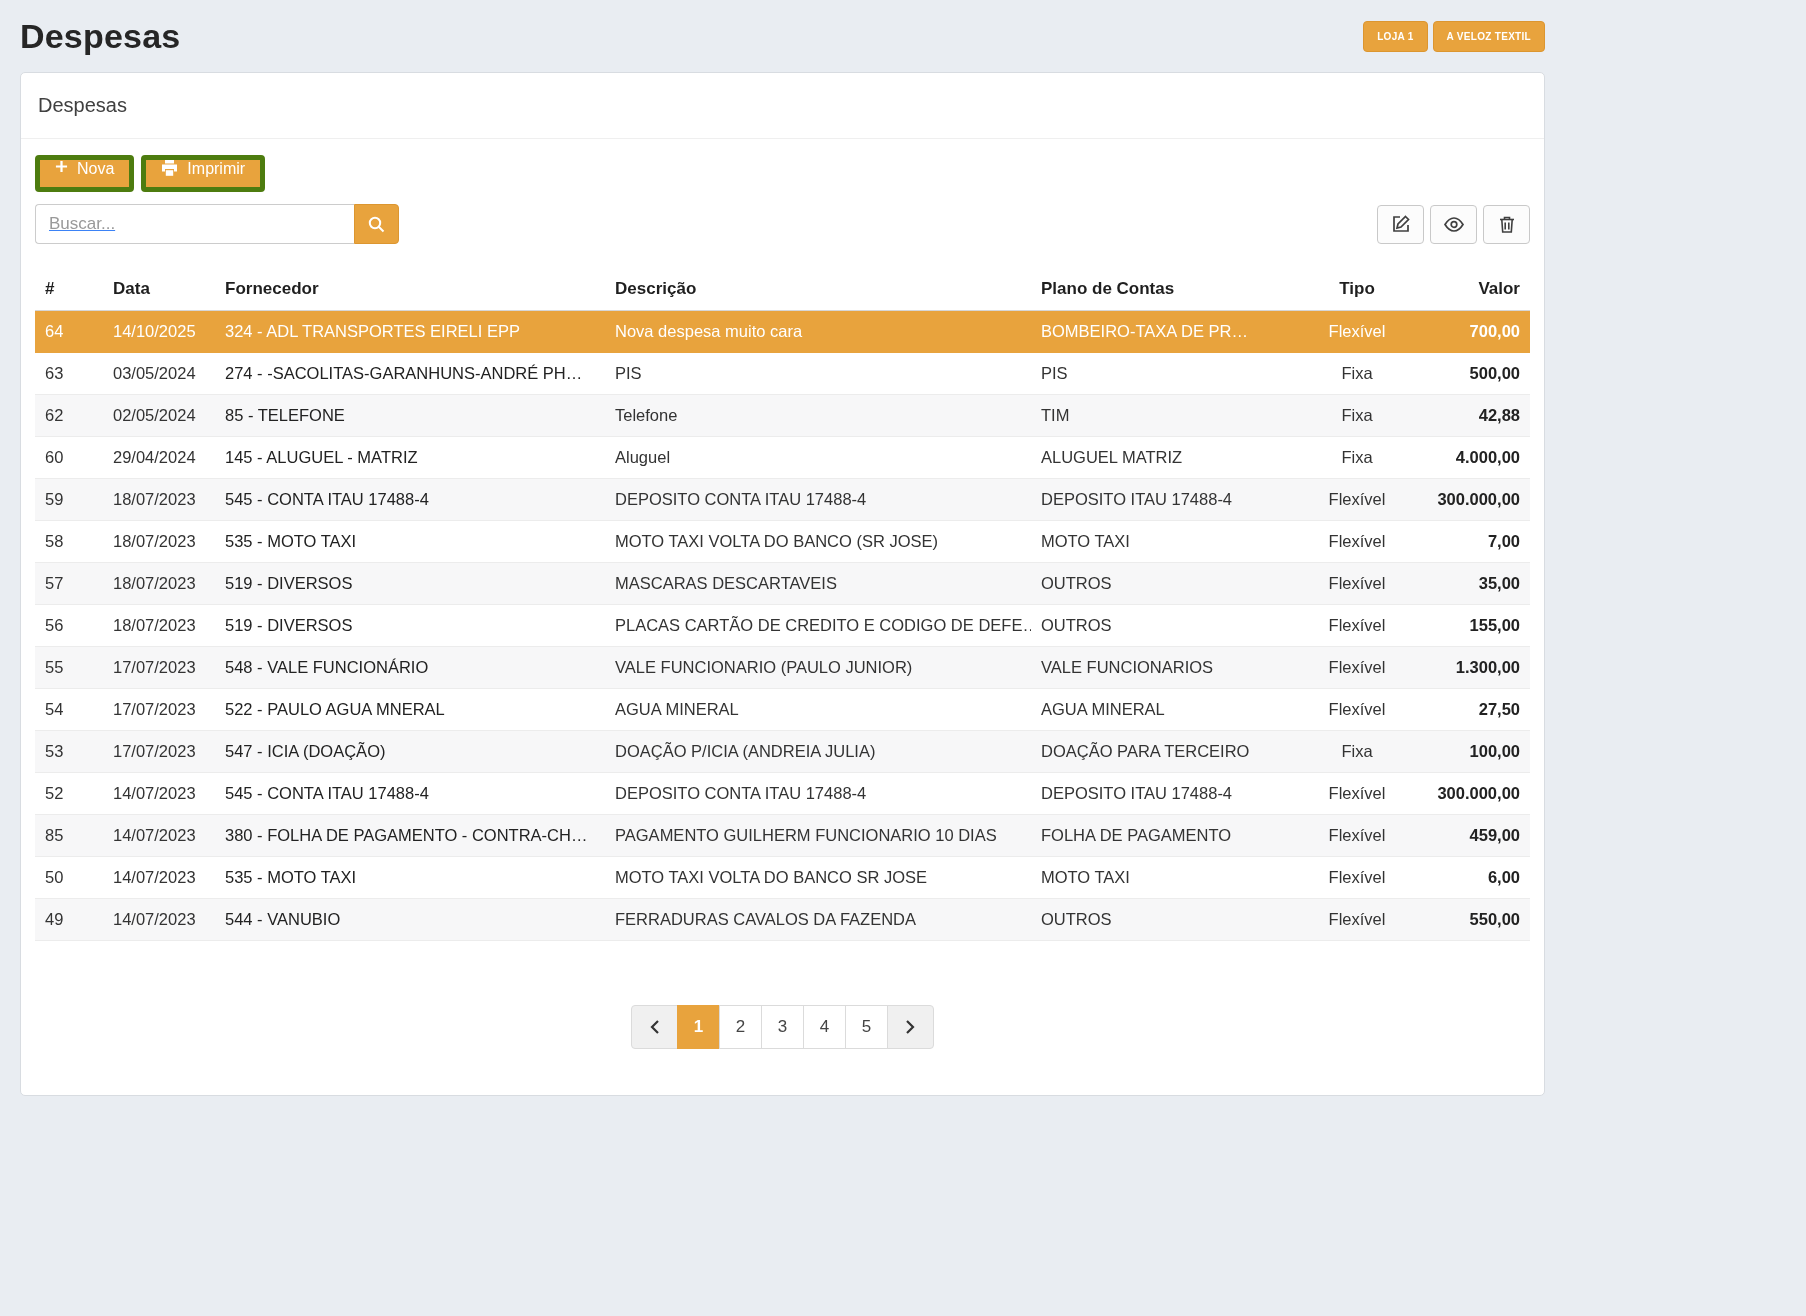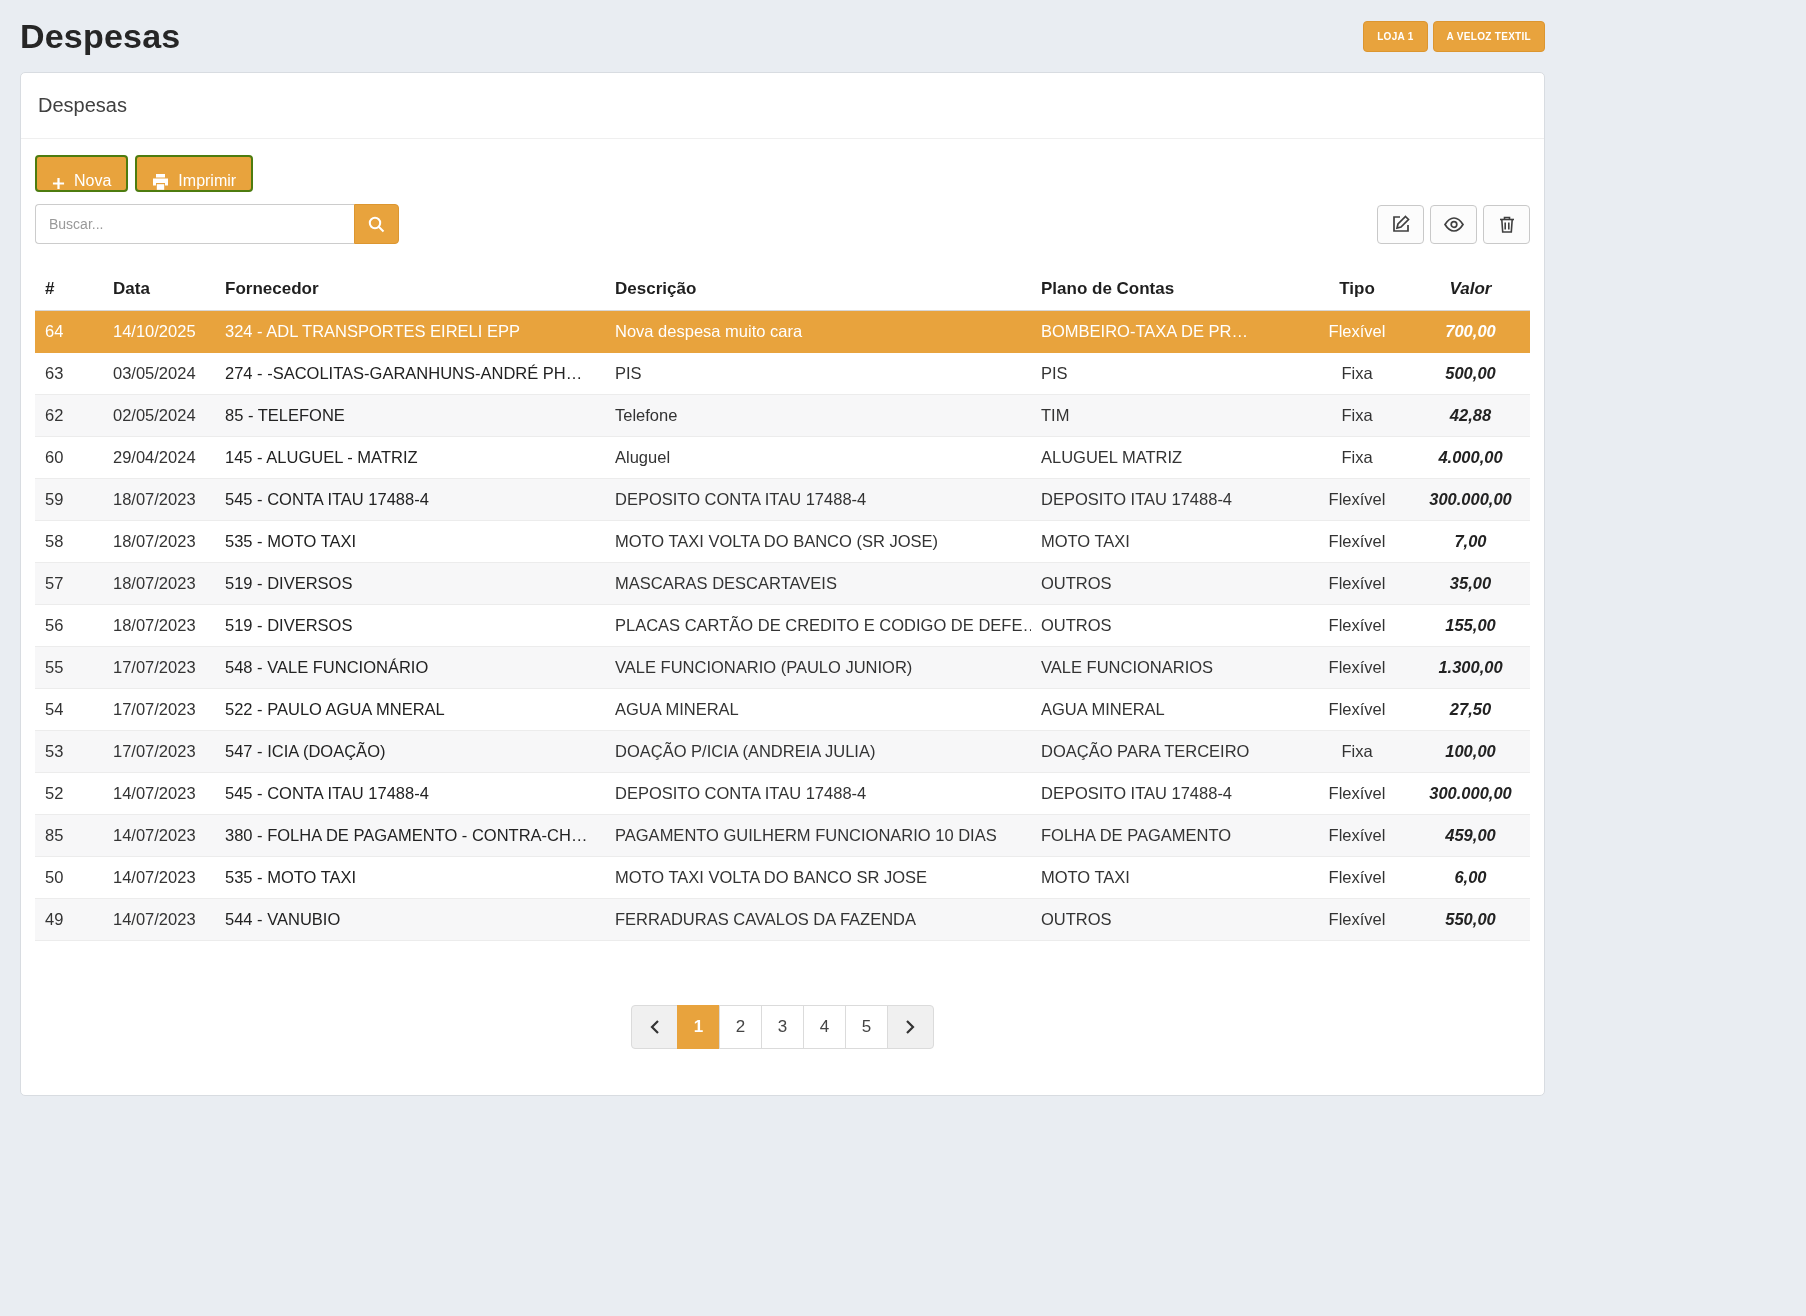--- a/index.html
+++ b/index.html
@@ -20,51 +20,51 @@
     background:var(--accent); border:1px solid #dc9630; color:#fff; font-family:inherit;
     font-weight:700; font-size:10px; padding:9px 13px; border-radius:4px; cursor:pointer; letter-spacing:.3px;
   }
 
   .card { background:#fff; border:1px solid #d8dce1; border-radius:5px; margin-bottom:16px; }
   .card-header { padding:21px 17px; font-size:20px; color:#404040; border-bottom:1px solid #efefef; }
   .card-body { padding:16px 14px 46px; }
 
   .toolbar { display:flex; gap:7px; }
   .btn-orange {
-    display:inline-flex; align-items:flex-end; gap:9px; background:var(--accent); border:2px solid #4d7c0f;
+    display:inline-flex; align-items:flex-start; gap:9px; background:var(--accent); border:5px solid #4d7c0f;
     color:#fff; font-family:inherit; font-size:16px; padding:0 15px; height:37px; border-radius:4px; cursor:pointer;
   }
   .btn-icon { display:flex; align-items:center; }
 
   .controls-row { display:flex; justify-content:space-between; align-items:center; margin-top:12px; }
   .search-group { display:flex; width:364px; }
   .search-input {
     flex:1; height:40px; border:1px solid #ccc; border-right:none; border-radius:4px 0 0 4px;
-    padding:0 13px; font-size:14px; font-family:inherit; color:#0f172a; outline:none; min-width:0;
+    padding:0 13px; font-size:17px; font-family:inherit; color:#3b82f6; outline:none; min-width:0;text-decoration:underline;
   }
   .search-input::placeholder { color:#999; }
   .btn-search {
     width:45px; height:40px; background:var(--accent); border:1px solid #dc9630; border-radius:0 4px 4px 0;
     display:flex; align-items:center; justify-content:center; cursor:pointer;
   }
 
   .action-buttons { display:flex; gap:6px; }
   .icon-btn {
     width:47px; height:39px; background:#fcfcfc; border:1px solid #c9c9c9; border-radius:4px;
     display:flex; align-items:center; justify-content:center; cursor:pointer;
   }
 
   table { width:100%; margin-top:24px; border-collapse:collapse; table-layout:fixed; }
   th { text-align:left; font-size:17px; font-weight:700; color:#1f1f1f; padding:11px 10px; border-bottom:1px solid #d6d6d6; white-space:nowrap; }
   td { font-size:16.5px; color:#333; padding:11px 10px; border-bottom:1px solid #ececec; white-space:nowrap; overflow:hidden; }
   tbody tr { cursor:pointer; }
   tbody tr:nth-child(odd) { background:#f7f7f8; }
   td.col-fornecedor { font-weight:400; color:#222; }
   th.col-tipo, td.col-tipo { text-align:center; }
-  th.col-valor, td.col-valor { text-align:center;font-style:italic; }
+  th.col-valor, td.col-valor { text-align:right; }
   td.col-valor { font-weight:700; color:#222; }
   col.c-id { width:68px; } col.c-data { width:112px; } col.c-fornecedor { width:390px; }
   col.c-descricao { width:426px; } col.c-plano { width:272px; } col.c-tipo { width:108px; }
   tbody tr.selected { background:var(--accent); }
   tbody tr.selected td { color:#fff; border-bottom-color:var(--accent); }
   tbody tr.selected td.col-fornecedor, tbody tr.selected td.col-valor { color:#fff; }
 
   .pagination { margin-top:64px; display:flex; justify-content:center; }
   .page-btn, .nav-btn {
     height:44px; border:1px solid #dbdbdb; background:#fff; color:#444; font-size:17px; font-family:inherit;

